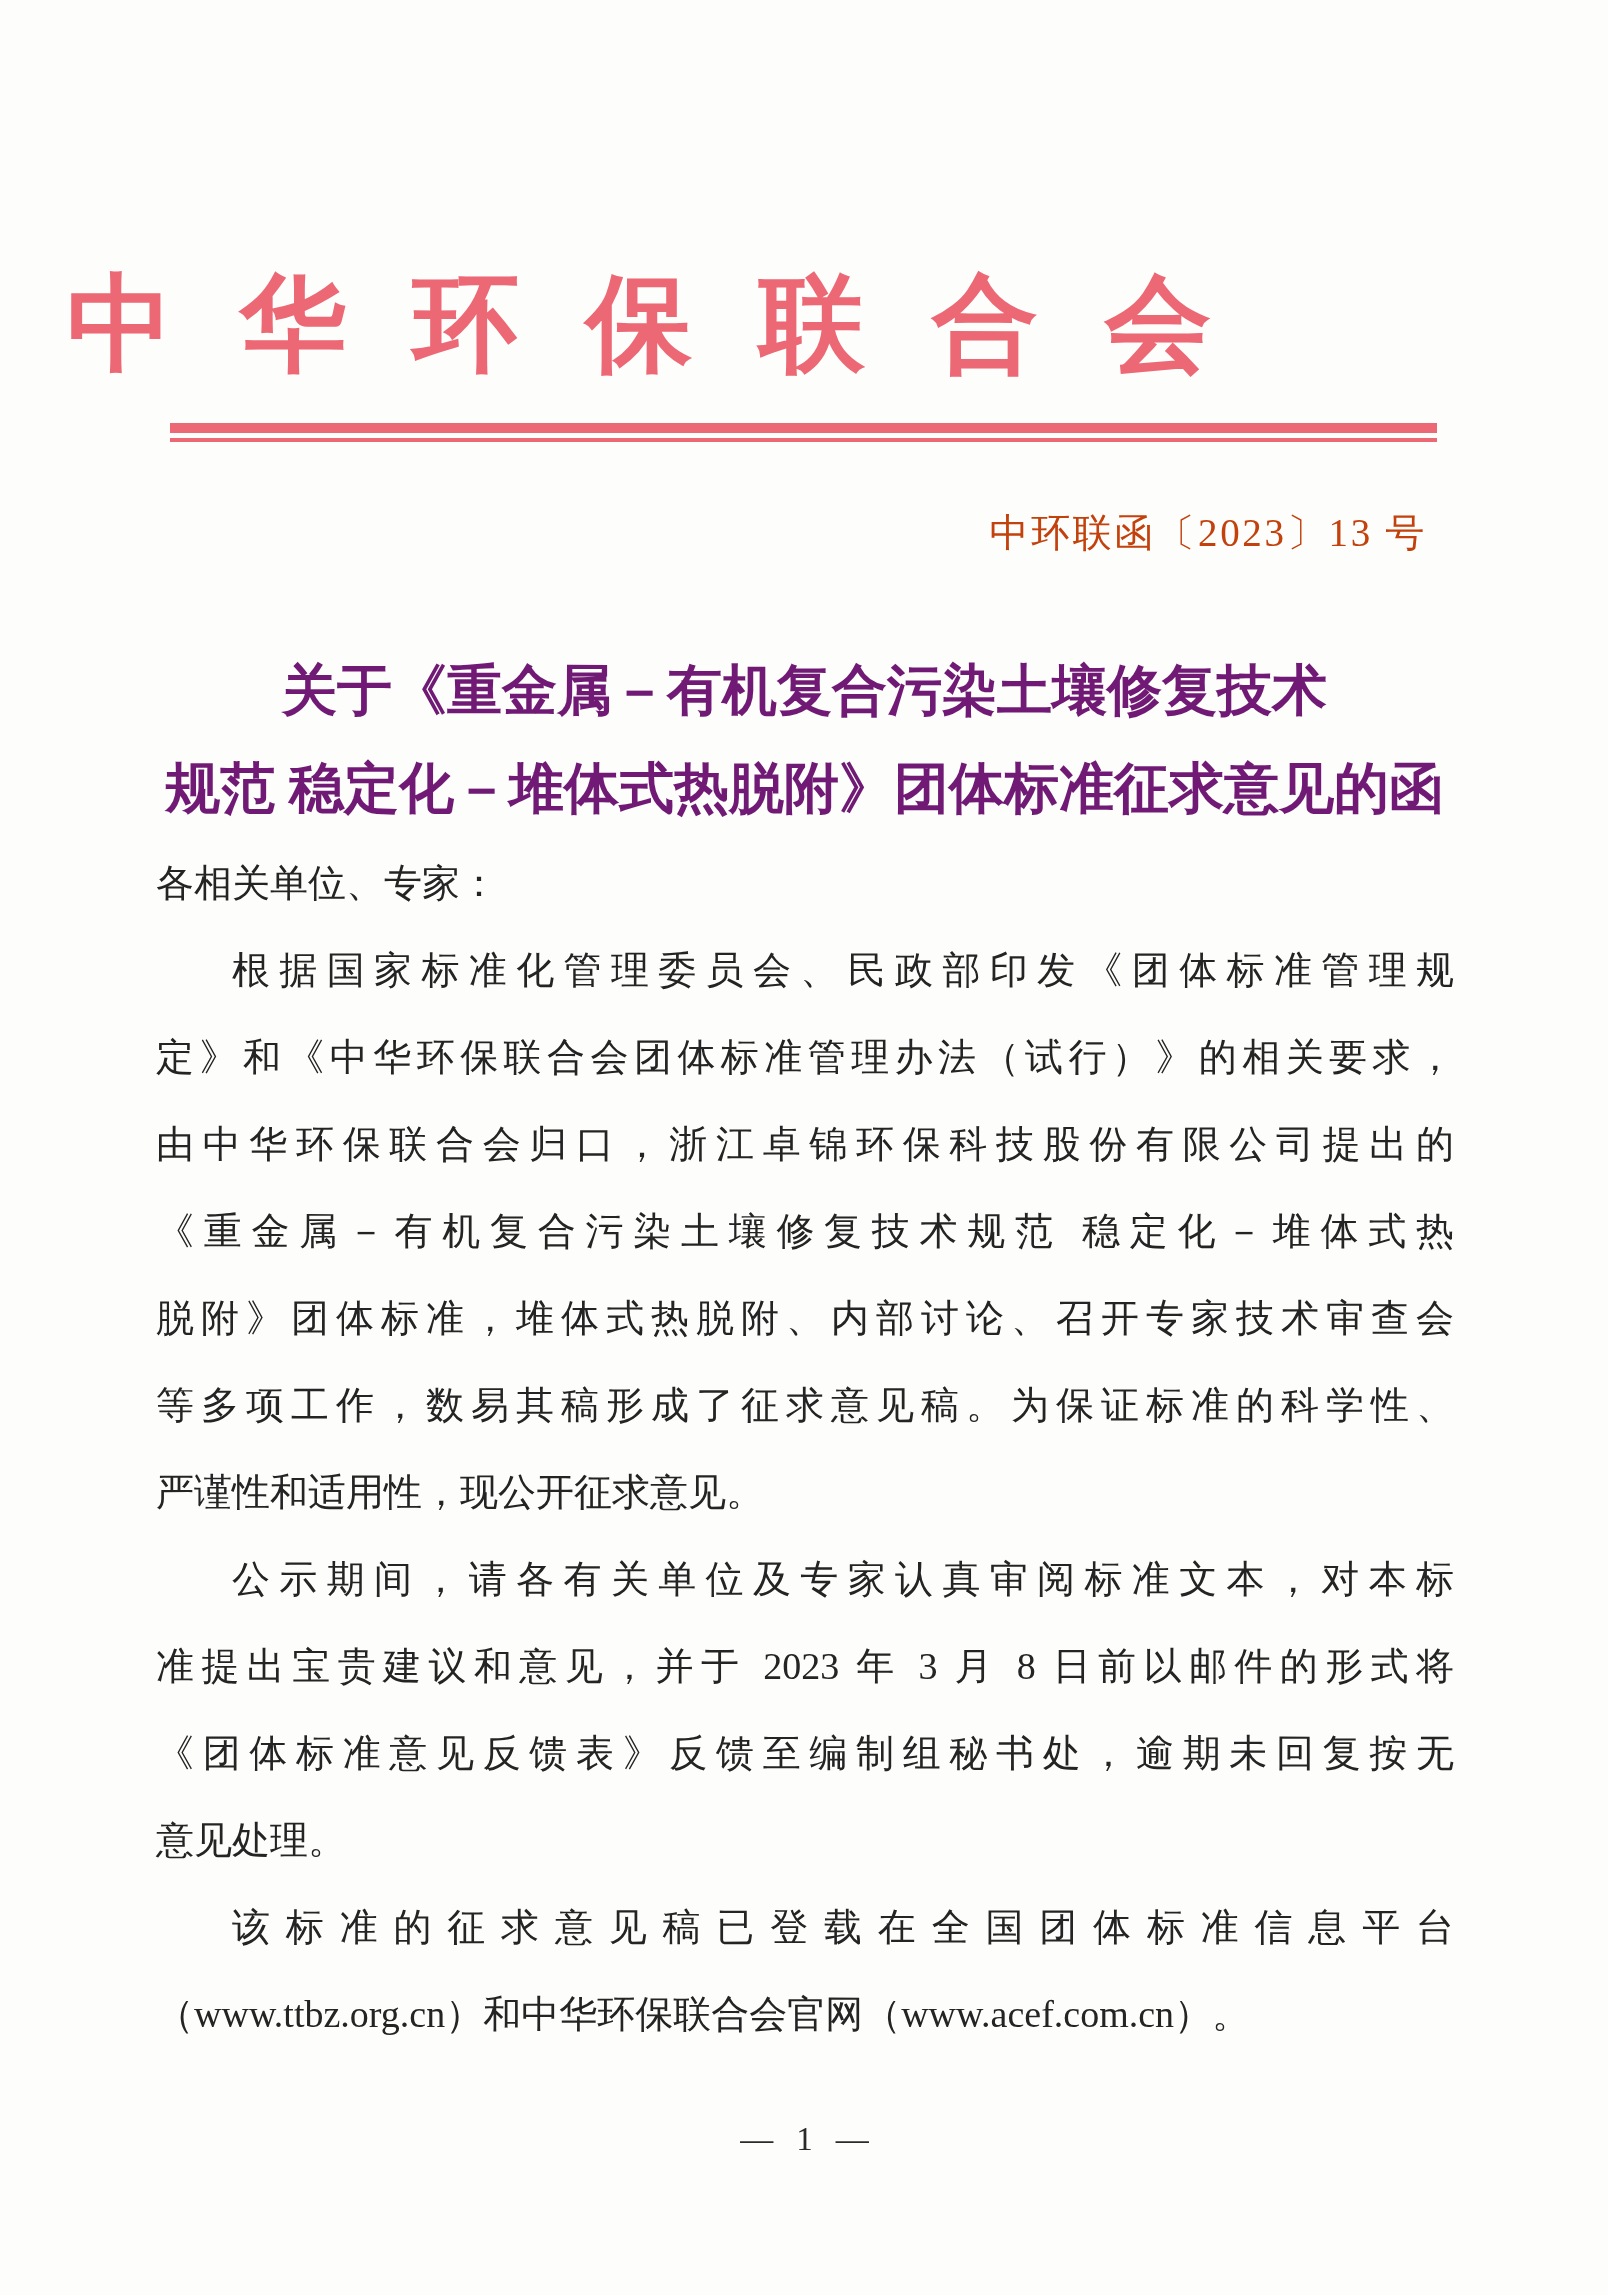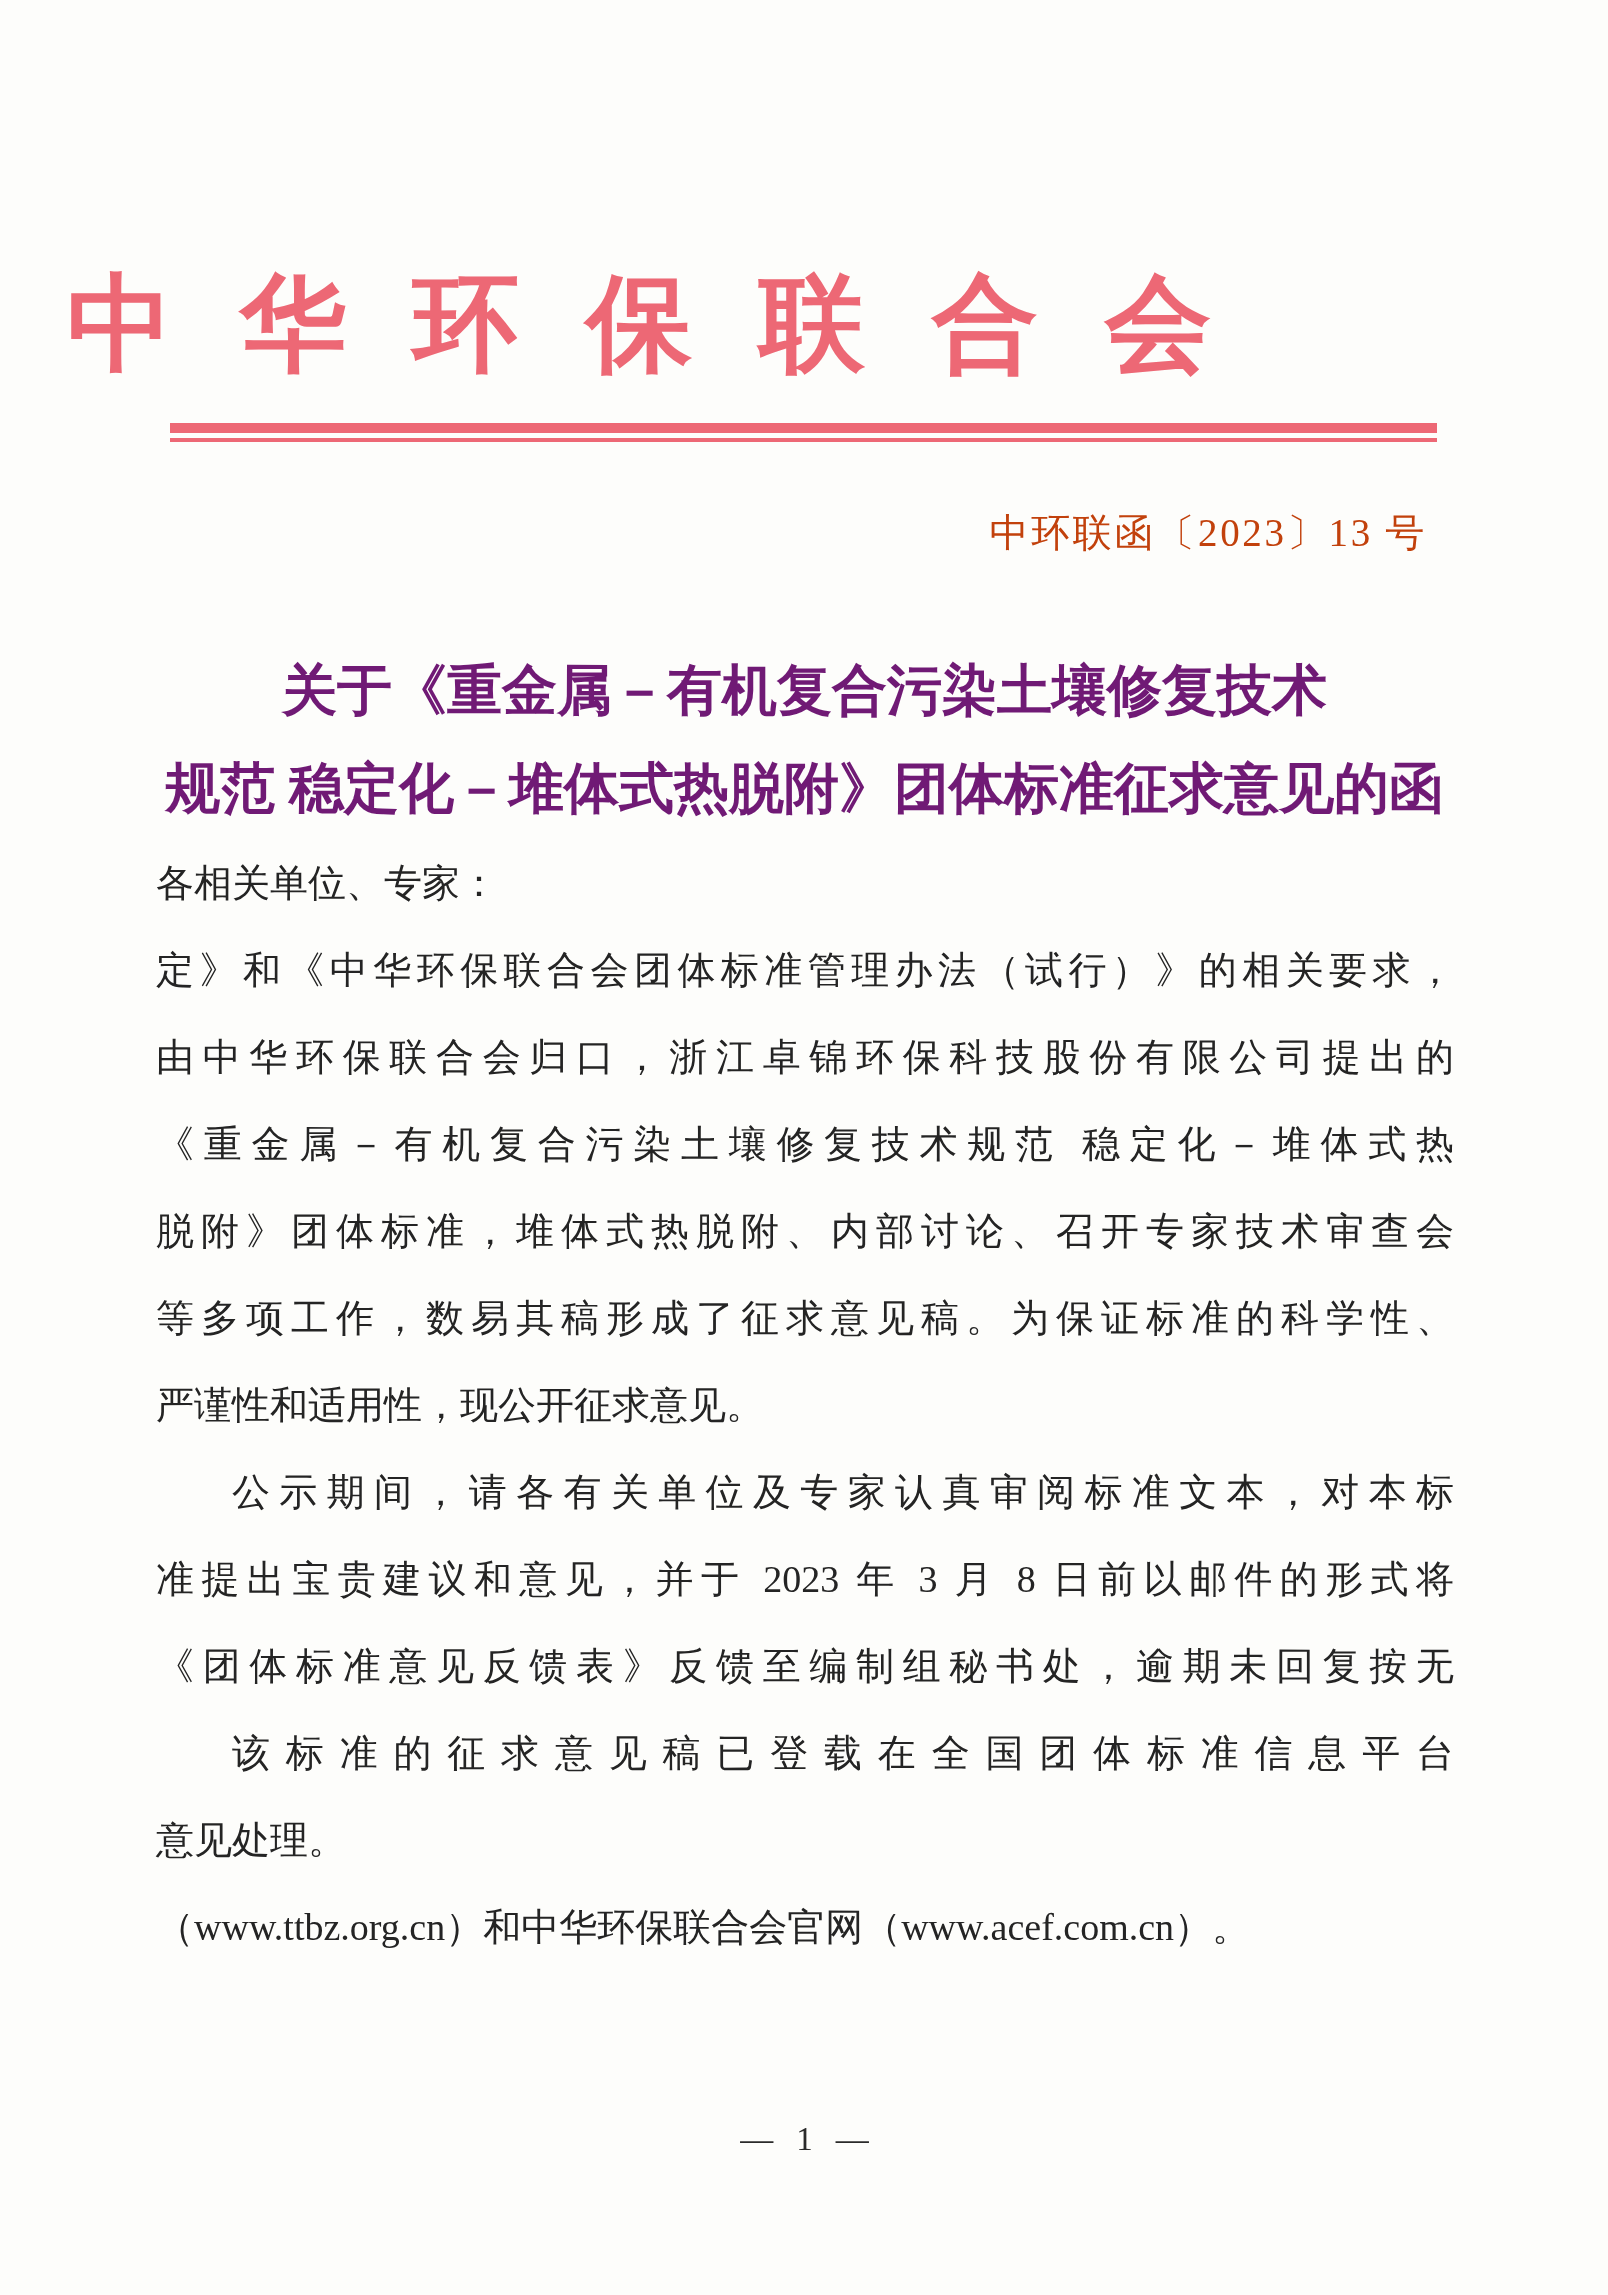--- a/index.html
+++ b/index.html
@@ -101,31 +101,32 @@
   <div class="doc-number">中环联函〔2023〕13 号</div>
 
   <div class="doc-title">
     <div>关于《重金属－有机复合污染土壤修复技术</div>
     <div>规范 稳定化－堆体式热脱附》团体标准征求意见的函</div>
   </div>
 
   <div class="content">
     <div class="salutation">各相关单位、专家：</div>
     <div>
+        <div class="body-line indent full">根据国家标准化管理委员会、民政部印发《团体标准管理规</div>
         <div class="body-line full">定》和《中华环保联合会团体标准管理办法（试行）》的相关要求，</div>
         <div class="body-line full">由中华环保联合会归口，浙江卓锦环保科技股份有限公司提出的</div>
         <div class="body-line full">《重金属－有机复合污染土壤修复技术规范 稳定化－堆体式热</div>
         <div class="body-line full">脱附》团体标准，堆体式热脱附、内部讨论、召开专家技术审查会</div>
         <div class="body-line full">等多项工作，数易其稿形成了征求意见稿。为保证标准的科学性、</div>
         <div class="body-line">严谨性和适用性，现公开征求意见。</div>
         <div class="body-line indent full">公示期间，请各有关单位及专家认真审阅标准文本，对本标</div>
         <div class="body-line full">准提出宝贵建议和意见，并于 2023 年 3 月 8 日前以邮件的形式将</div>
         <div class="body-line full">《团体标准意见反馈表》反馈至编制组秘书处，逾期未回复按无</div>
+        <div class="body-line">意见处理。</div>
         <div class="body-line indent full">该标准的征求意见稿已登载在全国团体标准信息平台</div>
-        <div class="body-line">意见处理。</div>
         <div class="body-line">（www.ttbz.org.cn）和中华环保联合会官网（www.acef.com.cn）。</div>
       </div>
   </div>
 
   <div class="page-number">— 1 —</div>
 
 </div>
 
 
 </body></html>

